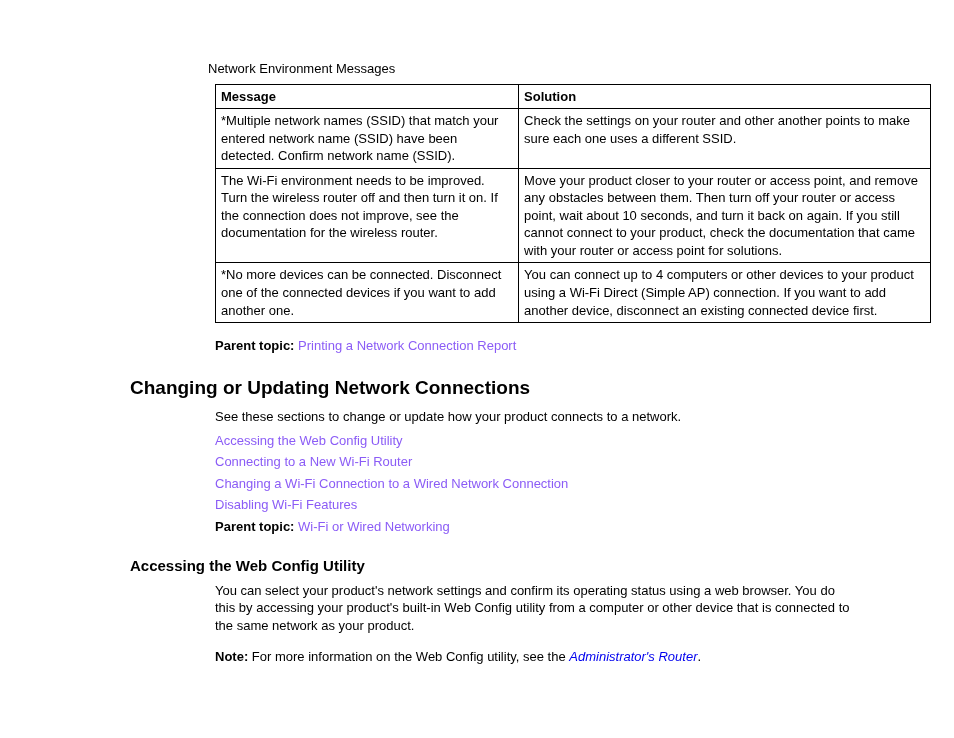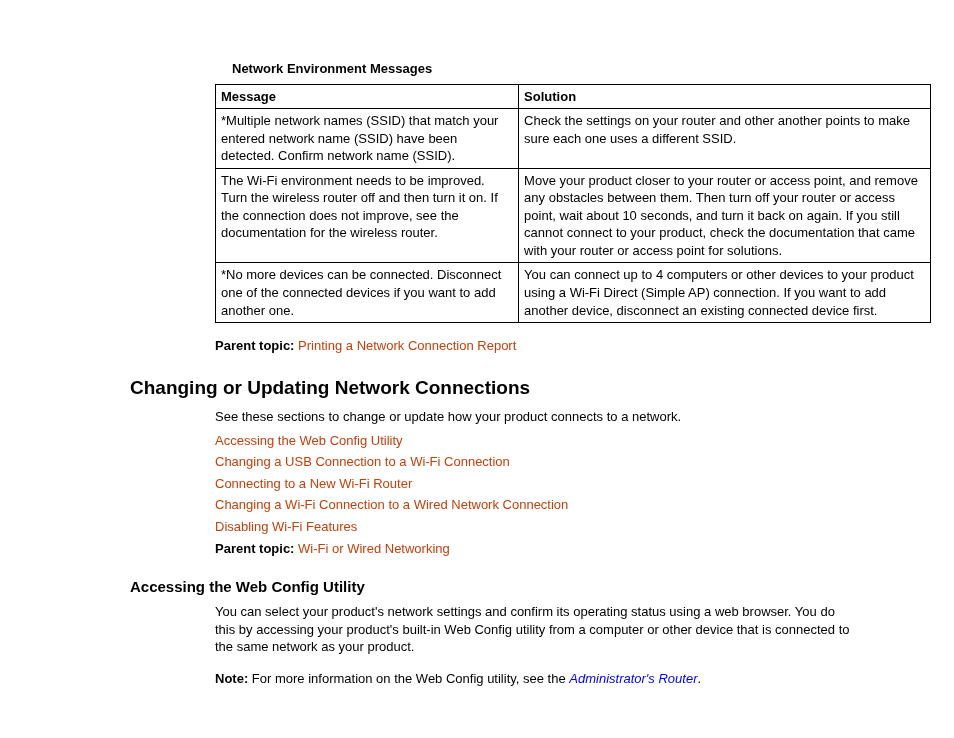--- a/index.html
+++ b/index.html
@@ -7,24 +7,24 @@
     font-size: 13px;
     color: #000;
     background: #fff;
     margin: 0;
     padding: 60px 100px 40px 130px;
     width: 954px;
     box-sizing: border-box;
     line-height: 1.35;
   }
   .table-title {
-    font-weight: bold;
+    font-weight: normal;
     font-size: 13px;
     margin-bottom: 6px;
-    margin-left: 74px;
+    margin-left: 50px;
     padding-left: 28px;
   }
   table {
     border-collapse: collapse;
     width: 716px;
     margin-left: 85px;
     margin-bottom: 14px;
   }
   th, td {
     border: 1.5px solid #000;
@@ -38,21 +38,21 @@
   }
   th.col-msg { width: 262px; }
   th.col-sol { width: 360px; }
   .parent-topic {
     margin-left: 85px;
     font-size: 13px;
     margin-bottom: 20px;
   }
   .parent-topic .label { font-weight: bold; }
   a.link {
-    color: #c2410c;
+    color: #8b5cf6;
     text-decoration: none;
   }
   h1.section-heading {
     font-size: 19px;
     font-weight: bold;
     margin: 18px 0 8px 0;
   }
   .body-text {
     margin-left: 85px;
     font-size: 13px;
@@ -105,21 +105,20 @@
   <span class="label">Parent topic:</span>
   <a href="#" class="link">Printing a Network Connection Report</a>
 </div>
 
 <h1 class="section-heading">Changing or Updating Network Connections</h1>
 
 <div class="body-text">See these sections to change or update how your product connects to a network.</div>
 
 <div class="link-list">
   <div><a href="#" class="link">Accessing the Web Config Utility</a></div>
-  <div><a href="#" class="link">Changing a USB Connection to a Wi-Fi Connection</a></div>
   <div><a href="#" class="link">Connecting to a New Wi-Fi Router</a></div>
   <div><a href="#" class="link">Changing a Wi-Fi Connection to a Wired Network Connection</a></div>
   <div><a href="#" class="link">Disabling Wi-Fi Features</a></div>
 </div>
 
 <div class="parent-topic" style="margin-top:0;">
   <span class="label">Parent topic:</span>
   <a href="#" class="link">Wi-Fi or Wired Networking</a>
 </div>
 

